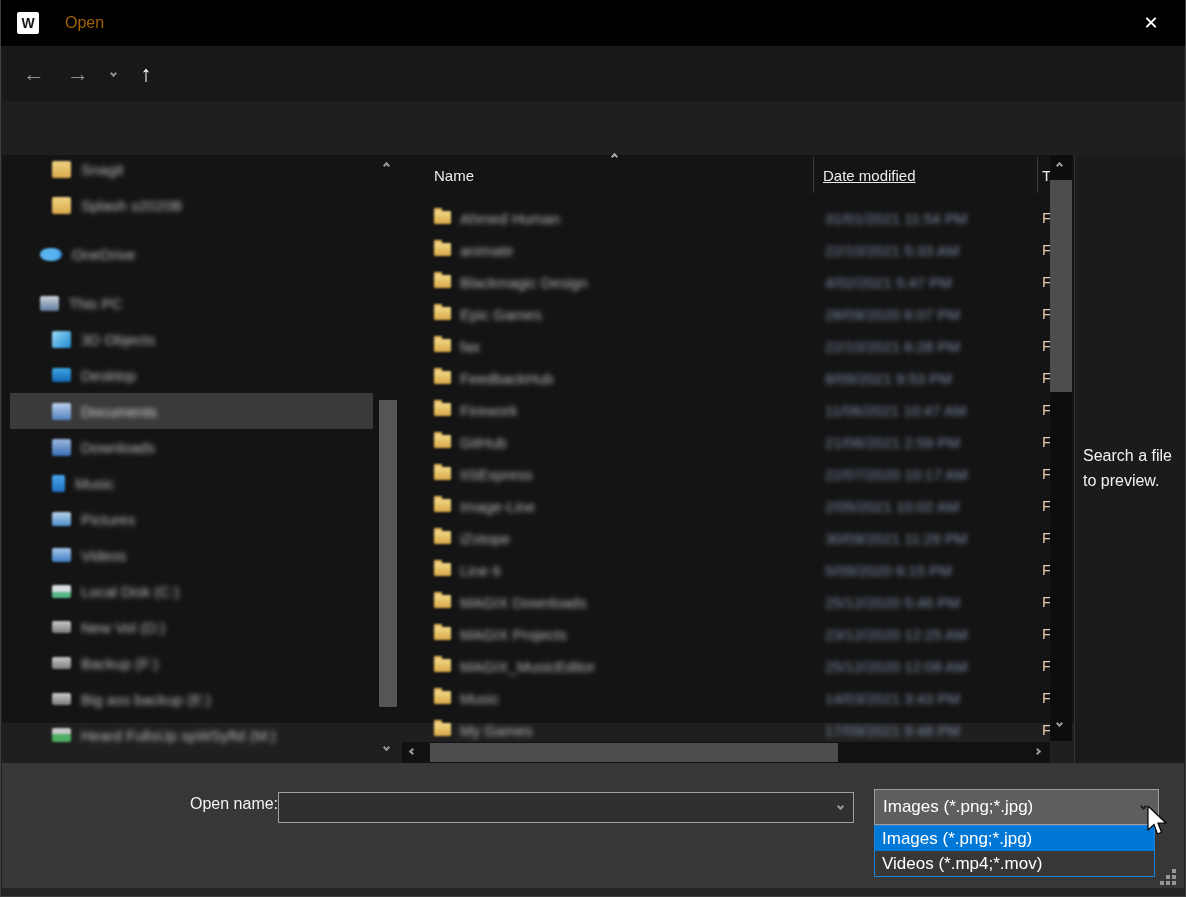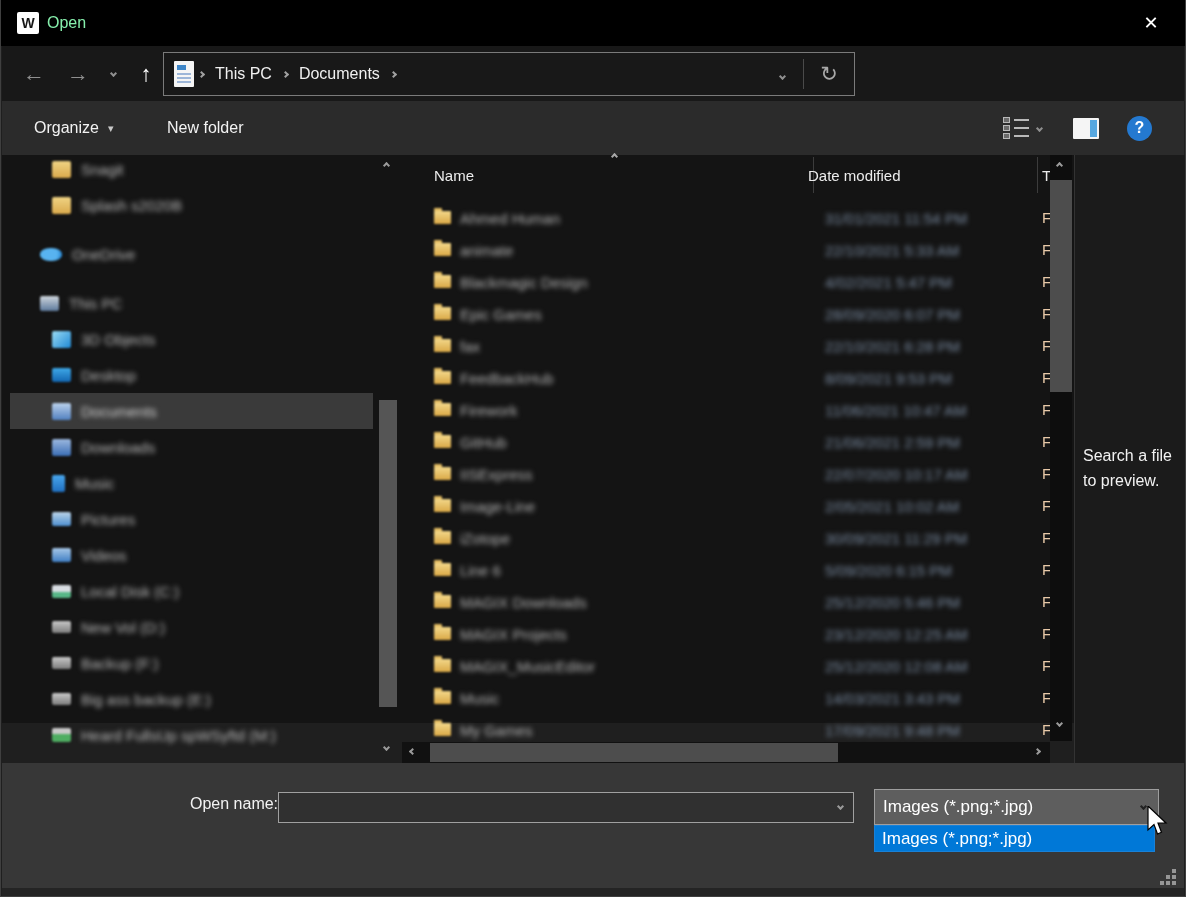--- a/index.html
+++ b/index.html
@@ -5,21 +5,21 @@
   * { margin:0; padding:0; box-sizing:border-box; }
   html,body { background:#000; }
   body { font-family:"Liberation Sans", sans-serif; }
   .window { position:relative; width:1186px; height:897px; background:#1f1f1f; overflow:hidden;
             border-left:1px solid #3f3f3f; border-right:1px solid #3f3f3f; border-bottom:1px solid #3f3f3f; }
 
   
   .titlebar { position:absolute; left:0; top:0; width:100%; height:46px; background:#000; display:flex; align-items:center; }
   .app-icon { width:22px; height:22px; margin-left:16px; background:#fff; border-radius:2px;
               display:flex; align-items:center; justify-content:center; font-weight:bold; font-size:14px; color:#161616; }
-  .title-text { color:#86efac; font-size:16px; margin-left:8px; }
+  .title-text { color:#a16207; font-size:16px; margin-left:26px; }
   .close-btn { position:absolute; right:10px; top:0; width:48px; height:46px; color:#fff; font-size:18px;
                display:flex; align-items:center; justify-content:center; }
 
   
   .navrow { position:absolute; left:1px; right:1px; top:46px; height:55px; background:#181818; }
   .nav-btn { position:absolute; top:0; height:55px; display:flex; align-items:center; justify-content:center; font-size:22px; color:#8f8f8f; }
   .nav-back { left:14px; width:36px; }
   .nav-fwd  { left:58px; width:36px; }
   .nav-hist { left:96px; width:30px; }
   .nav-up   { left:128px; width:32px; color:#fff; }
@@ -97,21 +97,21 @@
   
   .side-scroll { position:absolute; left:375px; top:0; width:22px; height:608px; }
   .side-scroll .sb-chev { position:absolute; left:6px; }
   .side-thumb { position:absolute; left:2px; top:245px; width:18px; height:307px; background:#555; }
 
   
   .filelist { position:absolute; left:400px; top:0; width:648px; height:608px; }
   .list-header { position:absolute; left:0; top:0; width:100%; height:42px; color:#ececec; font-size:15px; }
   .col-name { position:absolute; left:32px; top:12px; }
   .sort-caret { position:absolute; left:210px; top:-1px; border-color:#a8a8a8; }
-  .col-date { position:absolute; left:406px; top:12px; }
+  .col-date { position:absolute; left:421px; top:12px;text-decoration:underline; }
   .col-type { position:absolute; left:640px; top:12px; }
   .hdr-sep { position:absolute; top:2px; width:1px; height:36px; background:#3c3c3c; }
   .sep1 { left:411px; } .sep2 { left:635px; }
 
   .rows { position:absolute; left:0; top:48px; width:100%; height:539px; overflow:hidden; }
   .file-row { position:relative; height:32px; }
   .folder-icon { position:absolute; left:32px; top:8px; width:17px; height:13px; border-radius:1px;
                  background:linear-gradient(#f3d88a,#d9a846); }
   .folder-icon::before { content:""; position:absolute; left:0; top:-3px; width:8px; height:3px; background:#e3bc62; border-radius:1px 1px 0 0; }
   .row-name { position:absolute; left:58px; top:7px; color:#b5b5b5; font-size:15px; white-space:nowrap; }
@@ -173,62 +173,23 @@
   </div>
 
   <div class="navrow">
     <div class="nav-btn nav-back">←</div>
     <div class="nav-btn nav-fwd">→</div>
     <div class="nav-btn nav-hist">
         <span class="chev down small"></span>
       </div>
     <div class="nav-btn nav-up">↑</div>
 
-    <div class="addressbar">
-      <span class="doc-icon"></span>
-      <span class="chev right small crumb-sep"></span>
-      <span class="crumb">This PC</span>
-      <span class="chev right small crumb-sep"></span>
-      <span class="crumb">Documents</span>
-      <span class="chev right small crumb-sep"></span>
-      <div class="addr-right">
-        <div class="addr-drop"><span class="chev down small"></span></div>
-        <div class="addr-sep"></div>
-        <div class="refresh-btn">↻</div>
-      </div>
-    </div>
-
-  </div>
-
-  <div class="toolbar">
-    <div class="tb-item tb-organize">
-      <span>Organize</span>
-      <span class="caret">▾</span>
-    </div>
-    <div class="tb-item tb-newfolder">
-      <span>New folder</span>
-    </div>
-    <div class="tb-item tb-views">
-      <span class="views-icon">
-        <i style="top:0"></i>
-          <i style="top:8px"></i>
-          <i style="top:16px"></i>
-        <b style="top:2px"></b>
-          <b style="top:10px"></b>
-          <b style="top:18px"></b>
-      </span>
-      <span class="chev down small"></span>
-    </div>
-    <div class="tb-item tb-pane">
-      <span class="pane-icon"></span>
-    </div>
-    <div class="tb-item tb-help">
-      <span class="help-icon">?</span>
-    </div>
-  </div>
+
+  </div>
+
 
   <div class="content">
 
     <div class="sidebar" id="side-list">
         <div class="side-item child">
     <span class="side-icon blur1 ic-folder"></span>
     <span class="side-label blur2">Snagit</span>
   </div>
         <div class="side-item child">
     <span class="side-icon blur1 ic-folder"></span>
@@ -436,20 +397,21 @@
       <input value="" style="">
       <span class="chev down small fn-chev" style="border-color:#9a9a9a;"></span>
     </div>
 
     <div class="ft-select">
       <span class="sel-text">Images (*.png;*.jpg)</span>
       <span class="chev down small"></span>
     </div>
     <div class="ft-dropdown" id="dd-options">
         <div class="ft-option hl">Images (*.png;*.jpg)</div>
+        <div class="ft-option">Videos (*.mp4;*.mov)</div>
       </div>
 
     <div class="resize-grip">
       <i class="grip-1"></i>
         <i class="grip-2"></i>
         <i class="grip-3"></i>
       <i class="grip-4"></i>
         <i class="grip-5"></i>
         <i class="grip-6"></i>
     </div>

